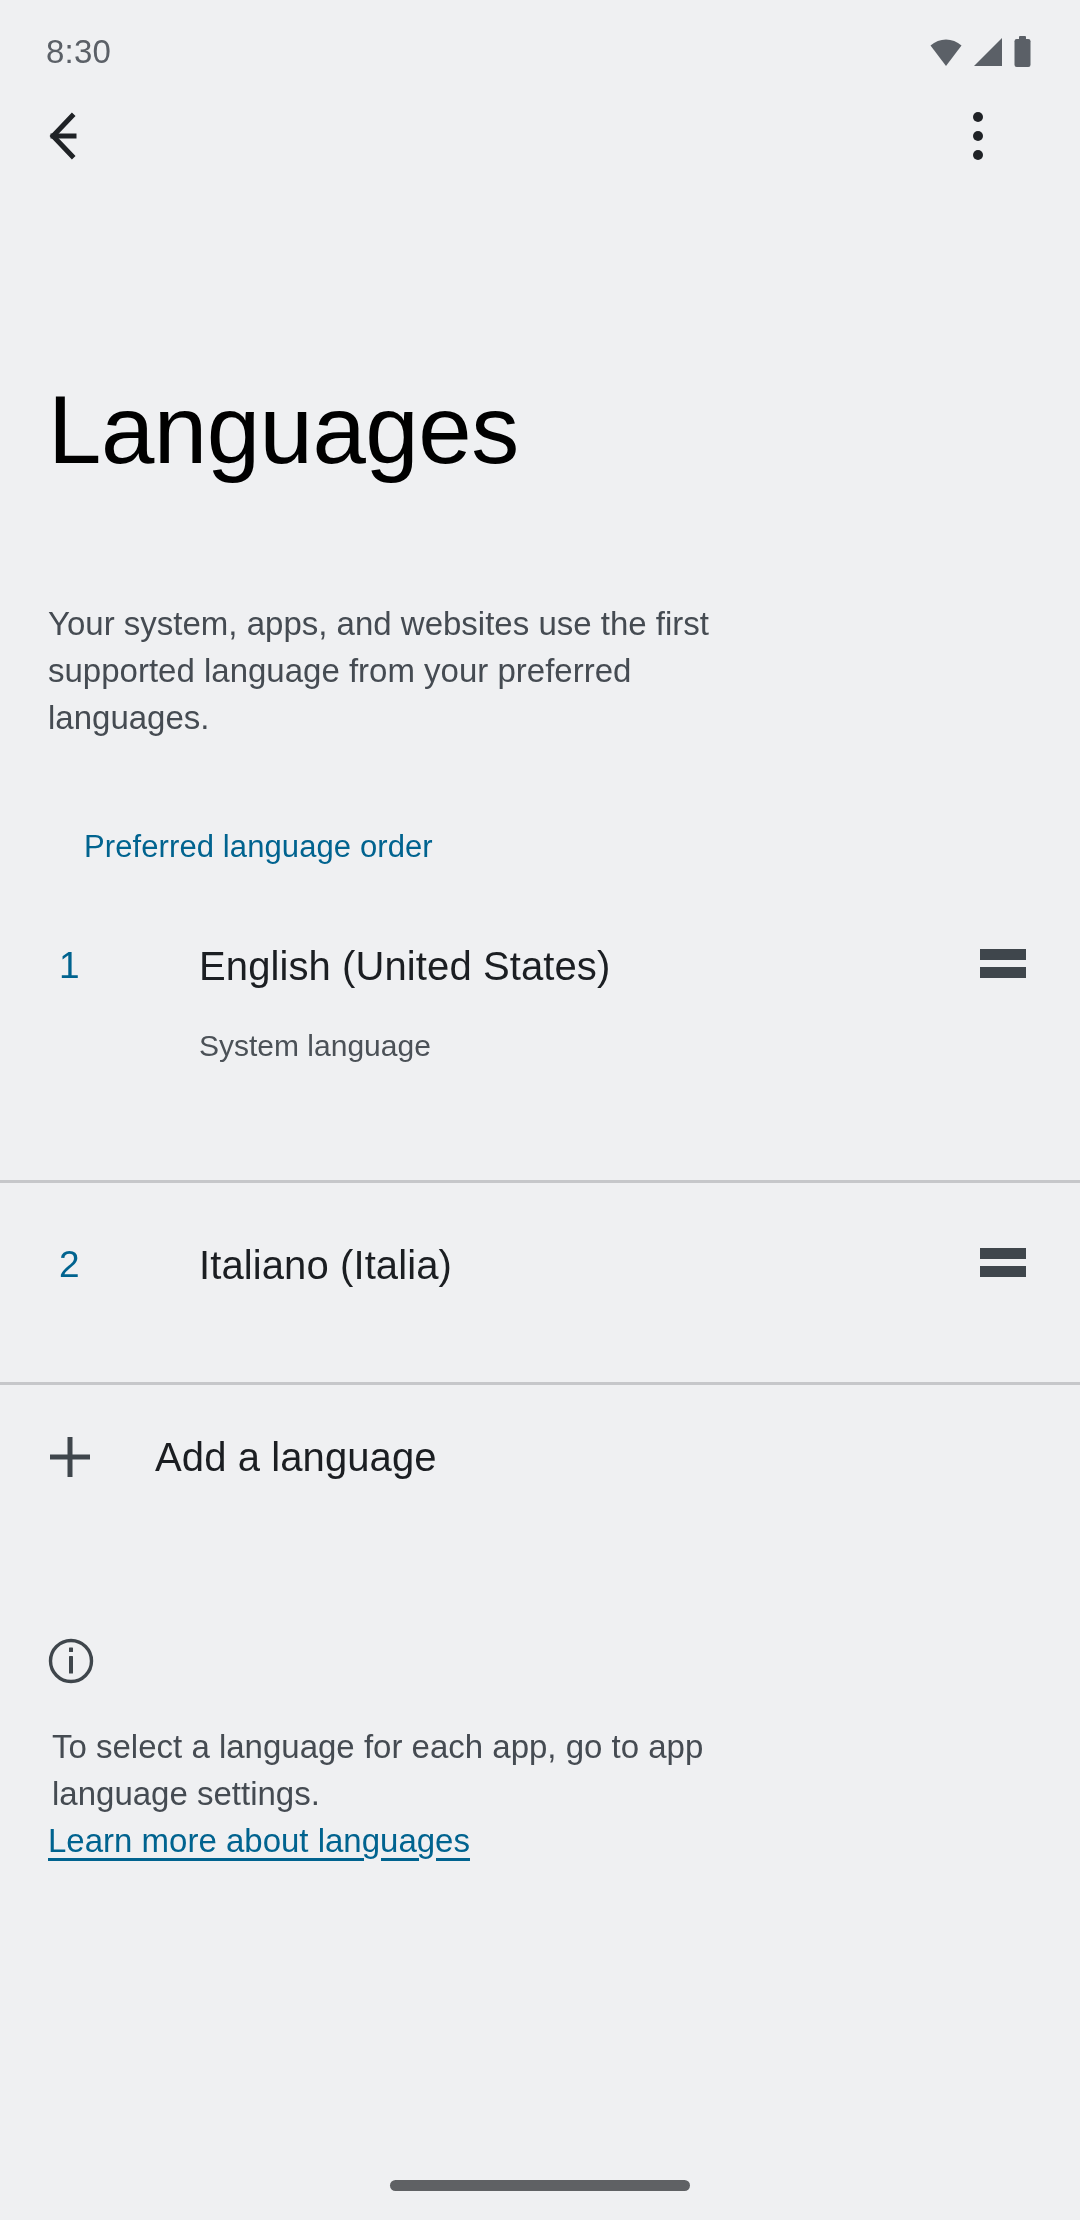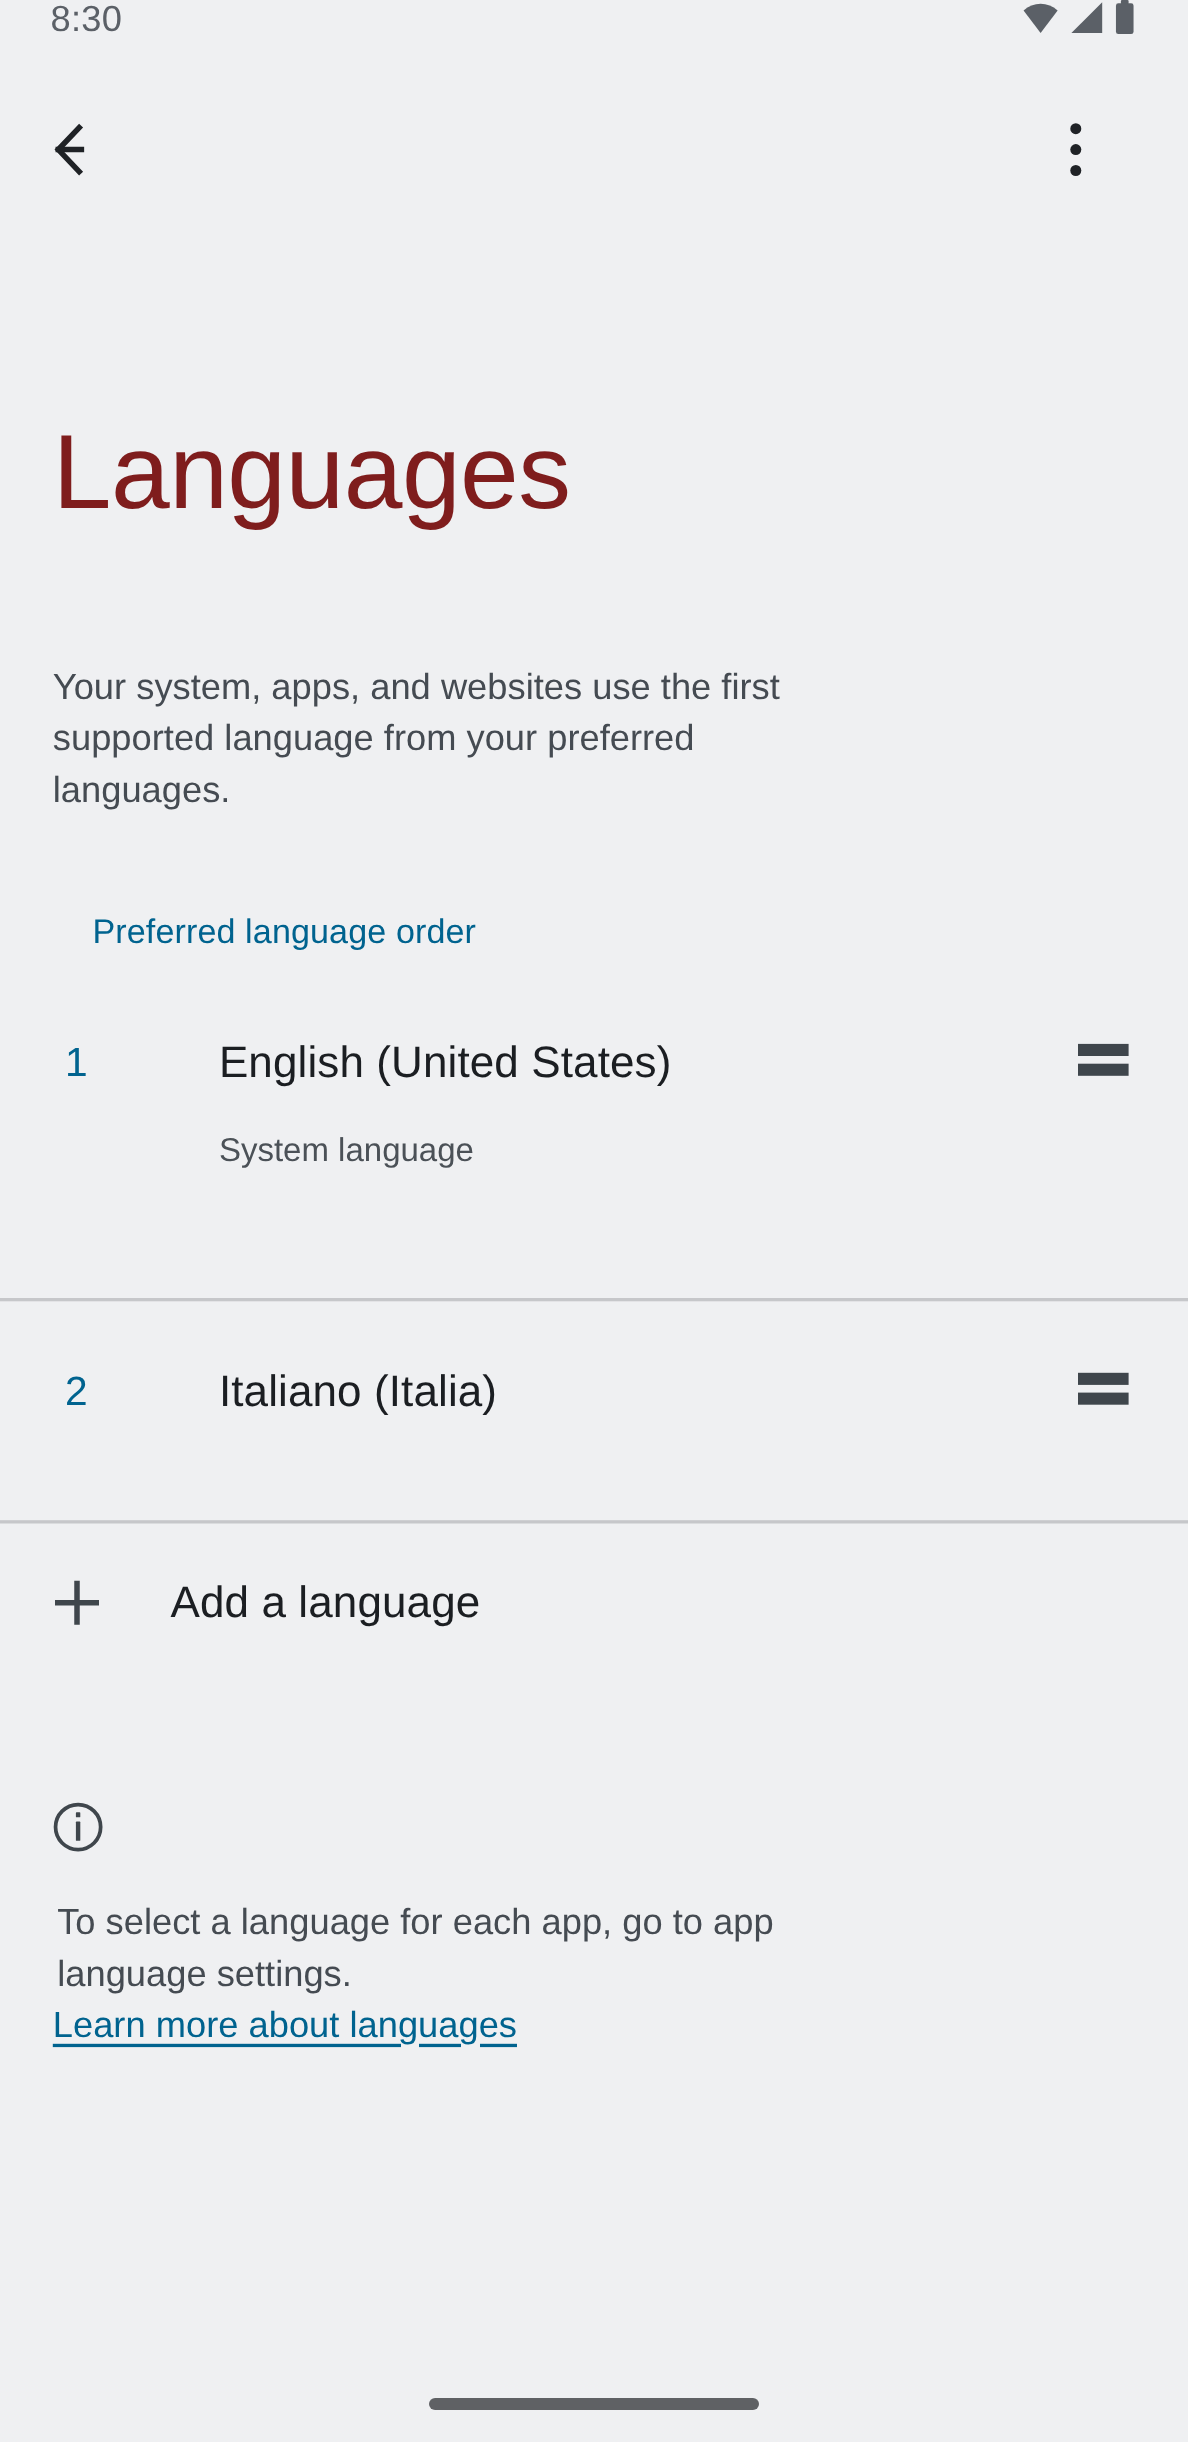--- a/index.html
+++ b/index.html
@@ -19,21 +19,21 @@
     background: #eff0f2;
   }
 
   
   .status-bar {
     position: absolute;
     top: 0; left: 0;
     width: 1080px;
     height: 68px;
     display: flex;
-    align-items: flex-start;
+    align-items: flex-end;
     justify-content: space-between;
     padding: 0 48px 0 46px;
   }
   .status-clock {
     font-size: 33px;
     color: #5b6067;
     letter-spacing: 0.2px;
     line-height: 1;
   }
   .status-icons {
@@ -73,21 +73,21 @@
     border-radius: 50%;
     background: #1f2226;
   }
 
   
   .page-title {
     position: absolute;
     top: 378px; left: 48px;
     font-size: 96px;
     font-weight: 400;
-    color: #7f1d1d;
+    color: #000000;
     letter-spacing: -0.5px;
     line-height: 1.08;
   }
 
   
   .page-desc {
     position: absolute;
     top: 600px; left: 48px;
     width: 700px;
     font-size: 33px;

